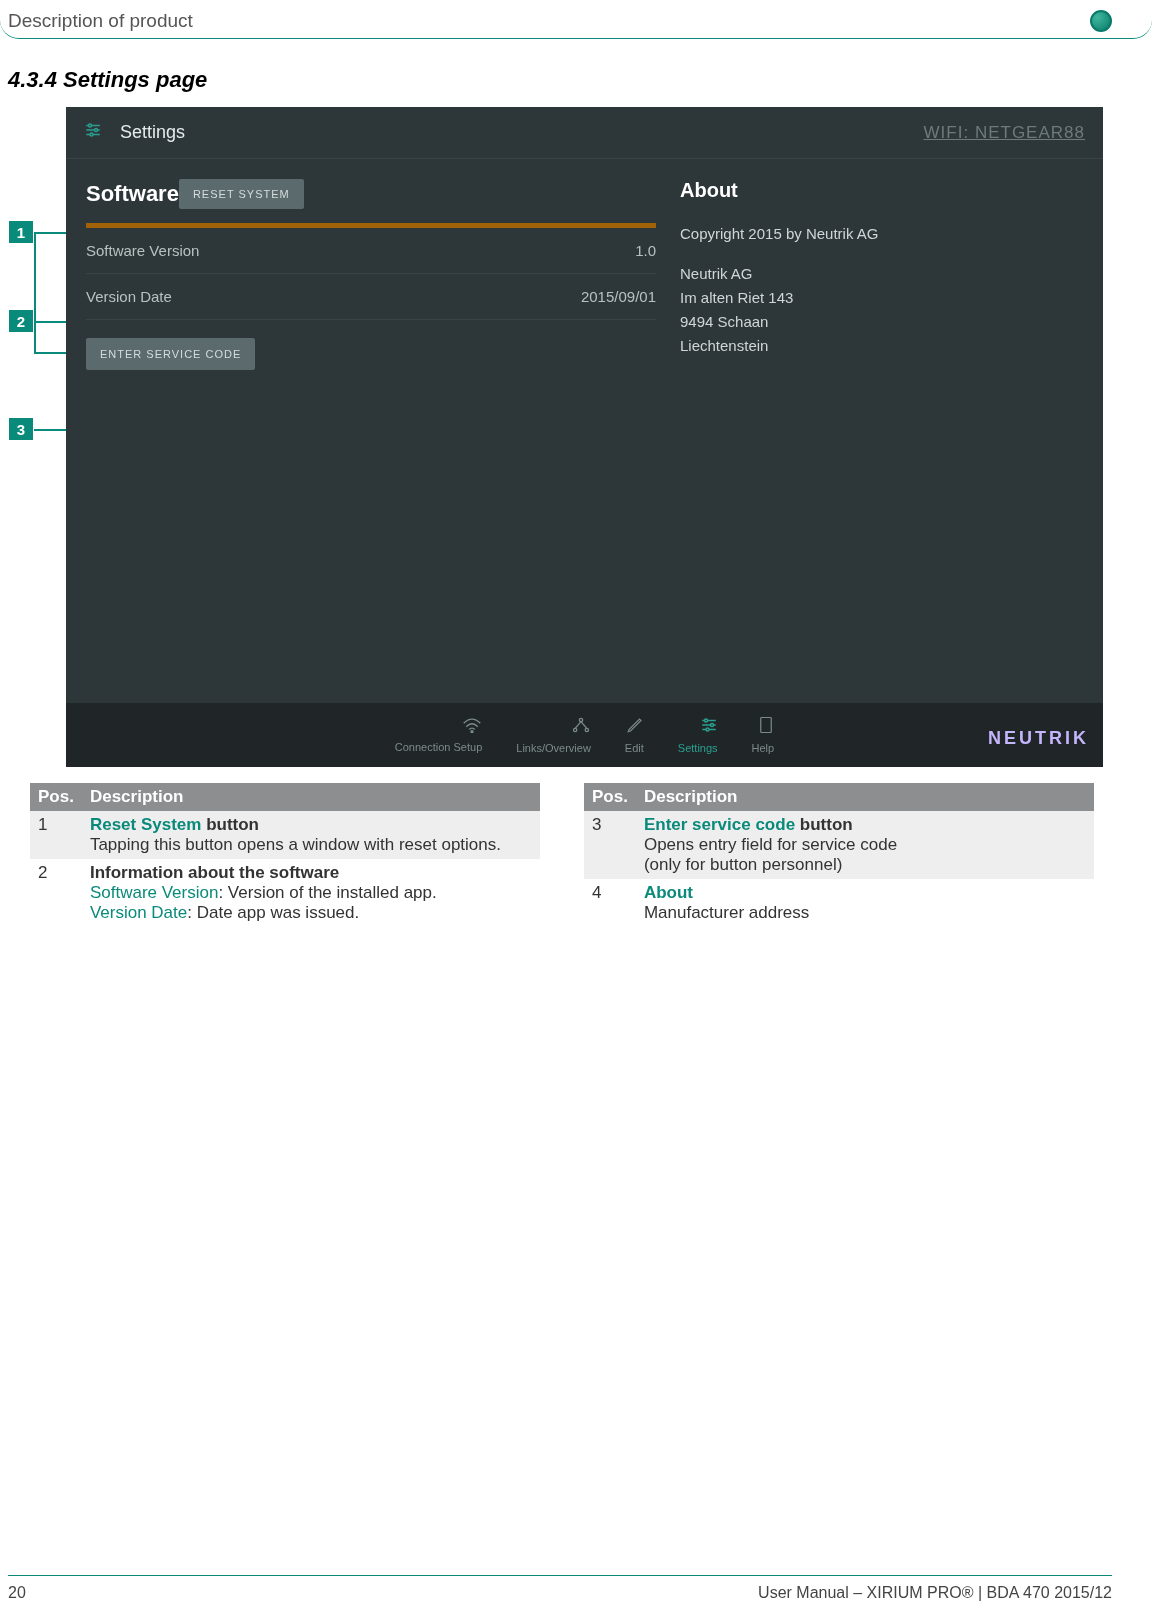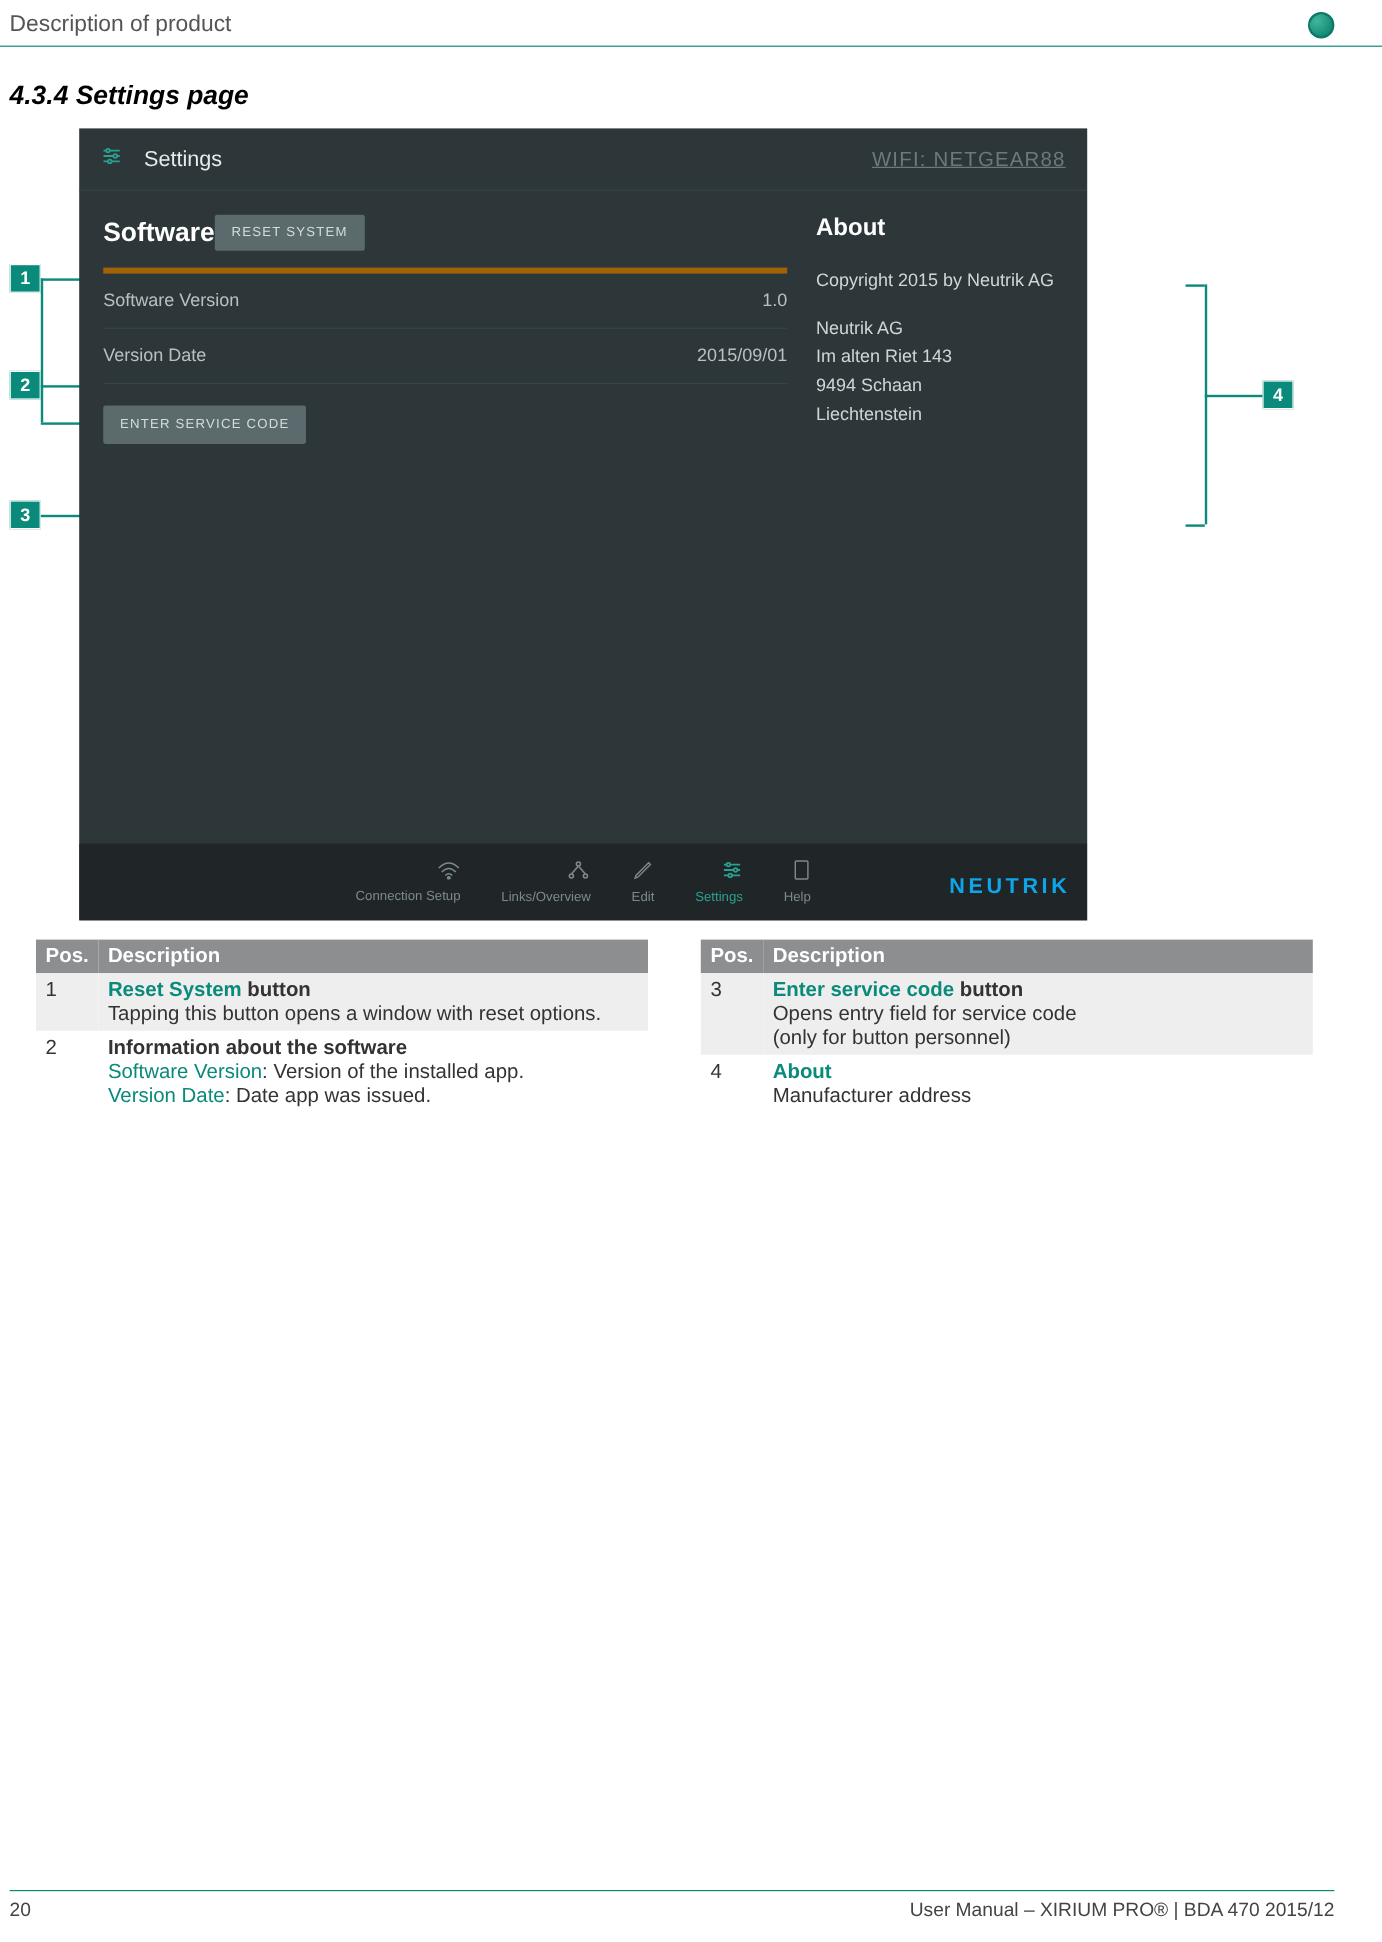--- a/index.html
+++ b/index.html
@@ -12,39 +12,40 @@
     color: #333;
   }
   .page-header {
     display: flex;
     justify-content: space-between;
     align-items: center;
     padding: 10px 40px 6px 8px;
     border-bottom: 1px solid #0a8a7a;
     font-size: 19px;
     color: #555;
+    border-radius: 19px;
   }
   .header-logo {
     width: 22px; height: 22px;
     border-radius: 50%;
     background: radial-gradient(circle at 30% 30%, #3fb89d, #0a7a6a);
     border: 2px solid #0a7a6a;
   }
   .section-heading {
     font-size: 22px;
     font-weight: bold;
     color: #000000;
     margin: 28px 0 14px 8px;
     font-style: italic;
   }
 
   
   .shot-wrap { position: relative; margin-left: 8px; }
   .screenshot {
-    width: 840px; height: 660px;
+    width: 1037px; height: 660px;
     background: #2d3638;
     position: relative;
     margin-left: 58px;
     color: #cfd6d7;
     font-size: 15px;
     overflow: hidden;
   }
   .app-top {
     display: flex; align-items: center;
     padding: 14px 18px;
@@ -83,21 +84,21 @@
 
   .app-navbar {
     position: absolute; bottom: 0; left: 0; right: 0;
     height: 64px; background: #202627;
     display: flex; align-items: center; justify-content: center; gap: 34px;
     color: #7b8a8c; font-size: 11px;
   }
   .nav-item { display: flex; flex-direction: column; align-items: flex-end; gap: 3px; }
   .nav-item.active { color: #2aa091; }
   .nav-ico { font-size: 18px; }
-  .brand { position: absolute; right: 14px; bottom: 18px; color: #0ea5e9; font-weight: bold; letter-spacing: 3px; font-size: 18px; }
+  .brand { position: absolute; right: 14px; bottom: 18px; color: #c4b5fd; font-weight: bold; letter-spacing: 3px; font-size: 18px; }
 
   
   .callout-num {
     position: absolute; background: #0a8a7a; color: #fff;
     font-weight: bold; font-size: 15px; width: 26px; height: 24px;
     display: flex; align-items: center; justify-content: center;
     border: 1px solid #fff;
   }
   .c1 { left: 0; top: 113px; }
   .c2 { left: 0; top: 202px; }

